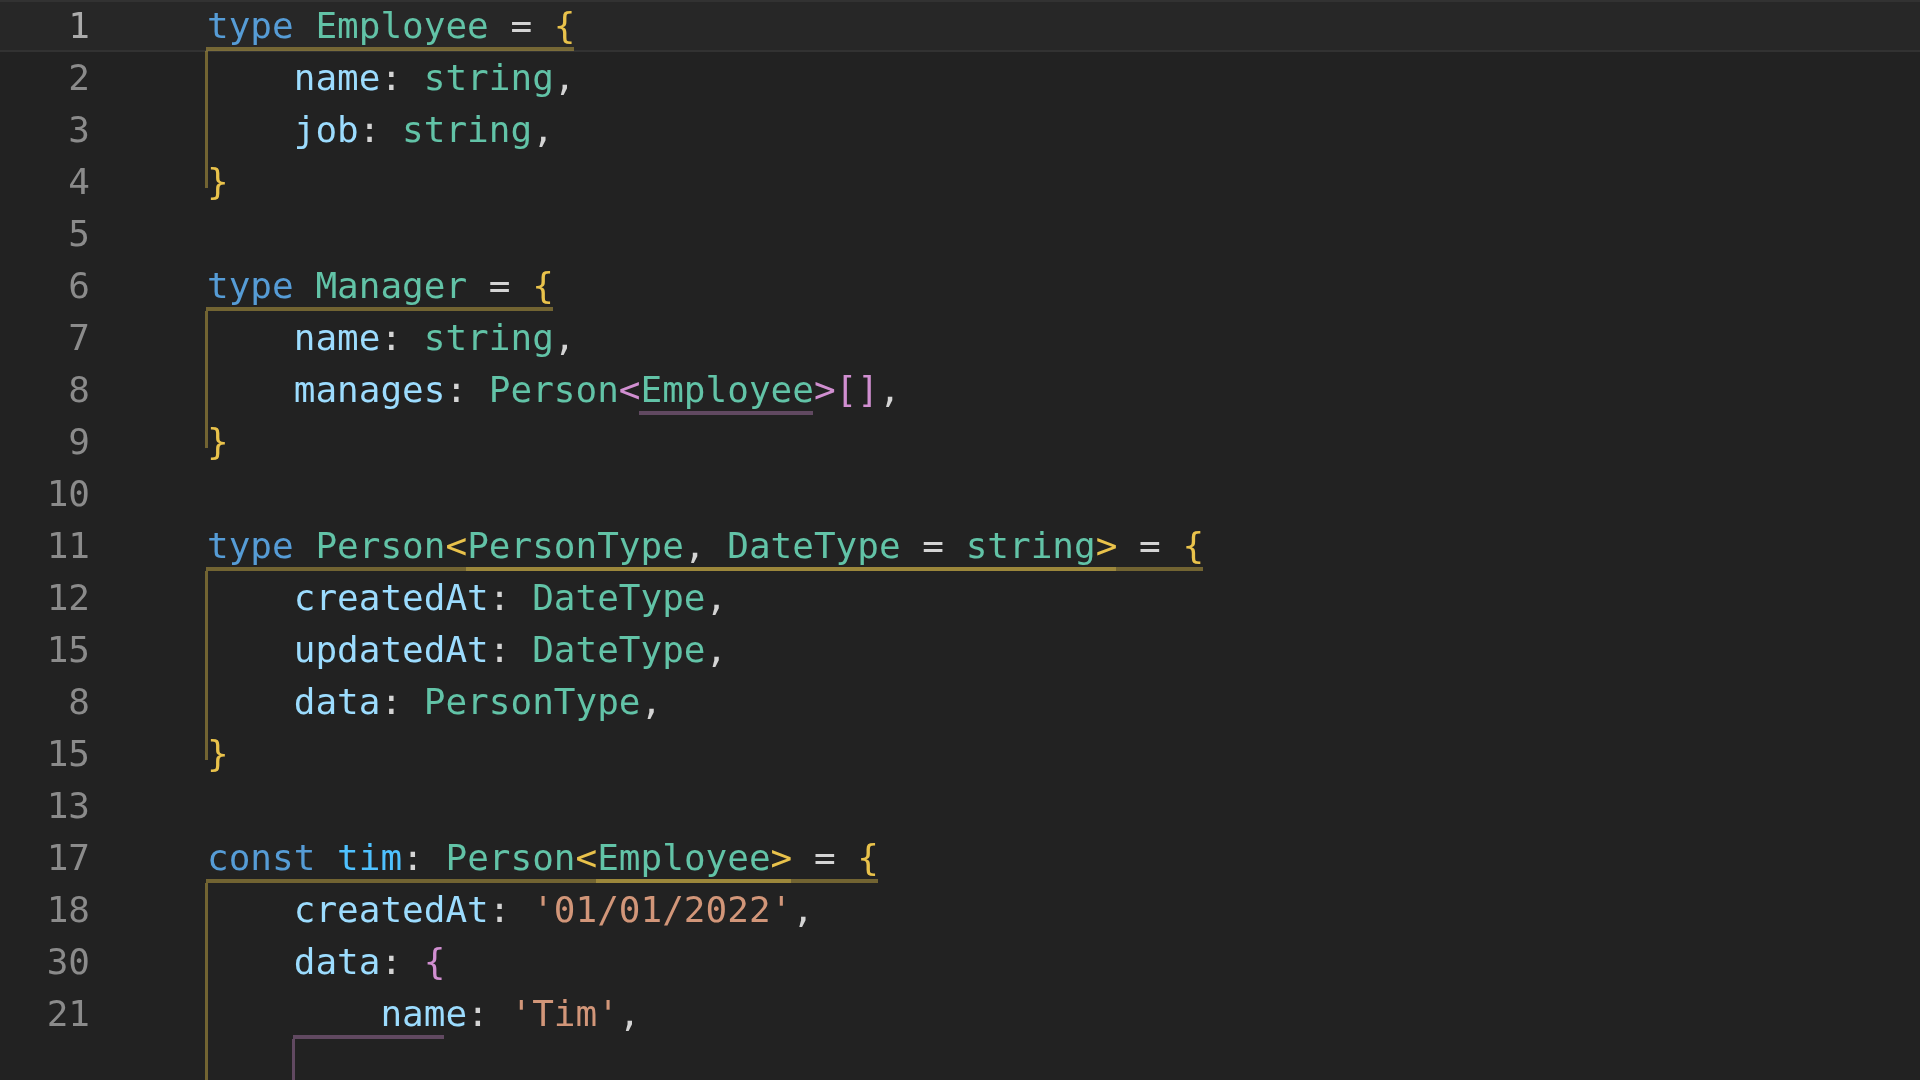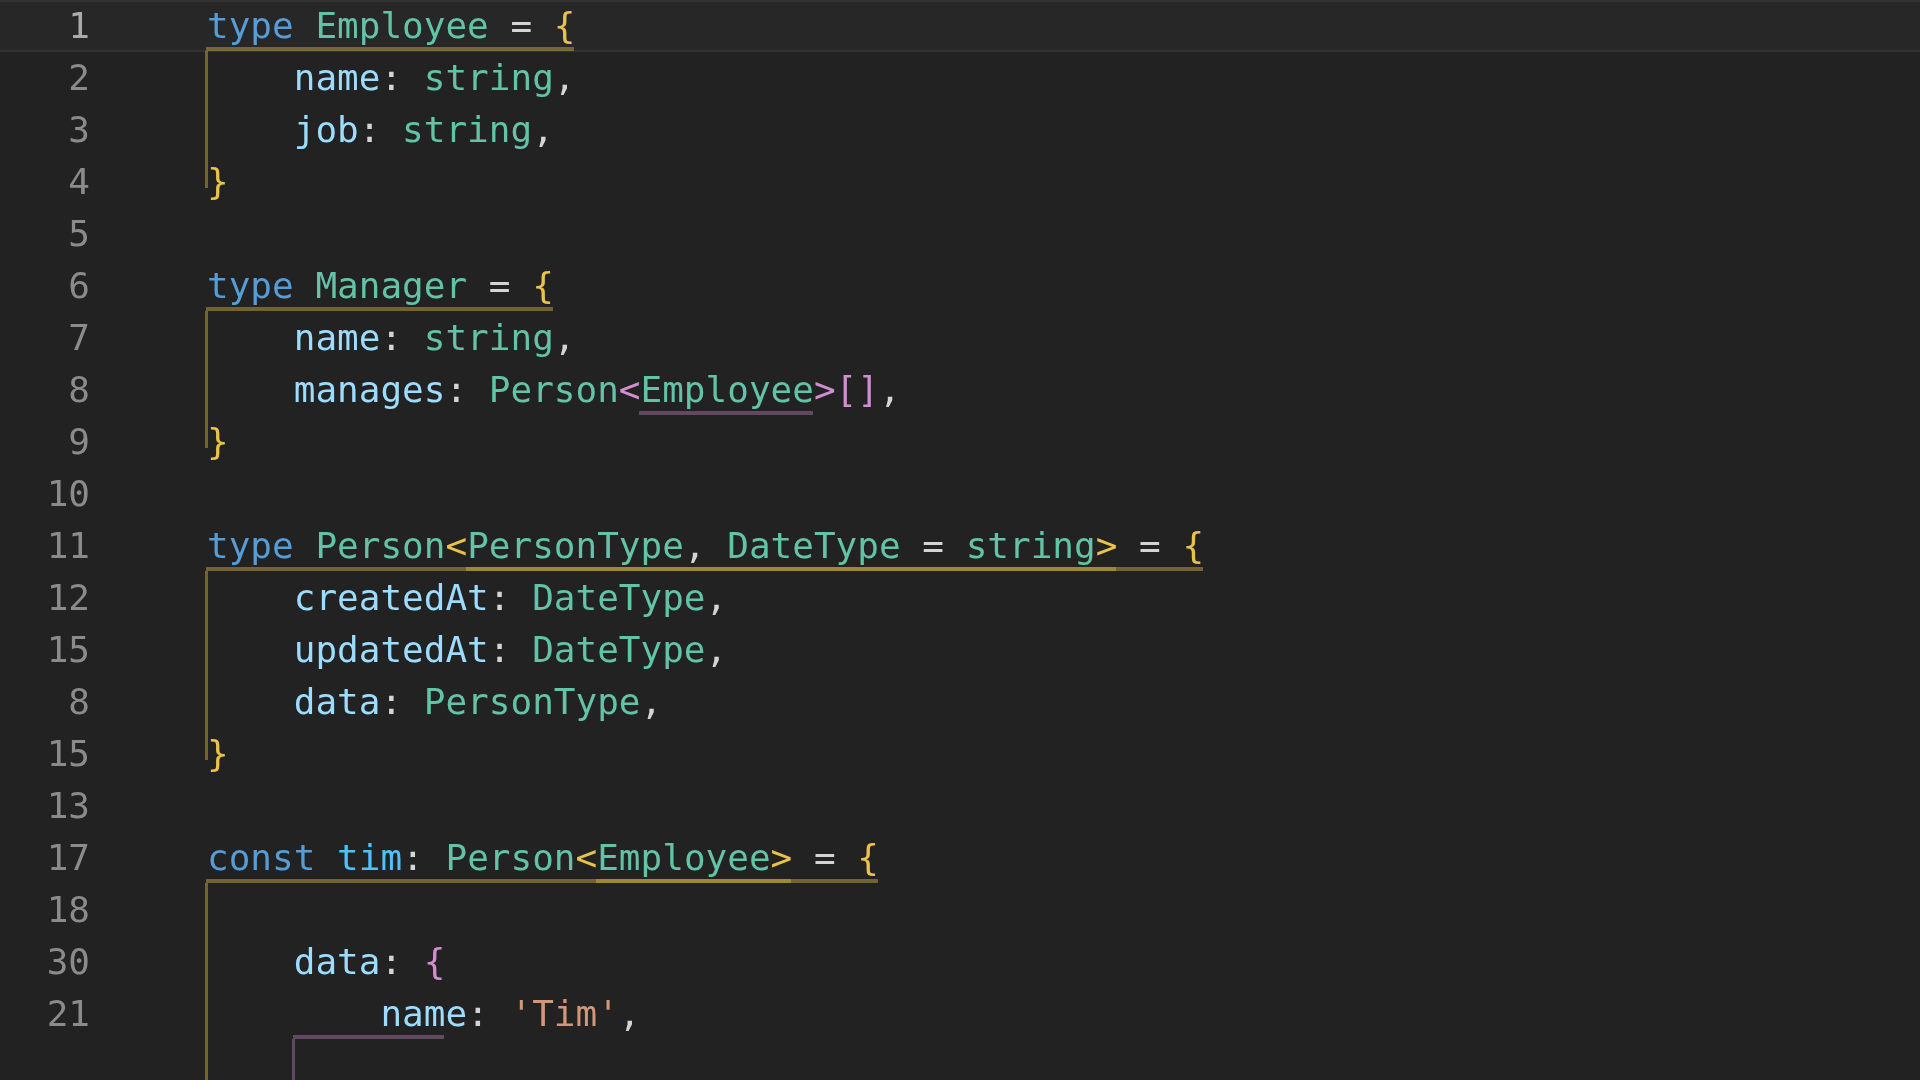--- a/index.html
+++ b/index.html
@@ -54,21 +54,21 @@
       <div class="line"><span class="num">8</span><span class="text"><span class="tok-op">    </span><span class="tok-pr">manages</span><span class="tok-op">: </span><span class="tok-ty">Person</span><span class="tok-b2">&lt;</span><span class="tok-ty">Employee</span><span class="tok-b2">&gt;[]</span><span class="tok-op">,</span></span></div>
       <div class="line"><span class="num">9</span><span class="text"><span class="tok-b1">}</span></span></div>
       <div class="line"><span class="num">10</span><span class="text"></span></div>
       <div class="line"><span class="num">11</span><span class="text"><span class="tok-kw">type</span><span class="tok-op"> </span><span class="tok-ty">Person</span><span class="tok-b1">&lt;</span><span class="tok-ty">PersonType</span><span class="tok-op">, </span><span class="tok-ty">DateType</span><span class="tok-op"> = </span><span class="tok-ty">string</span><span class="tok-b1">&gt;</span><span class="tok-op"> = </span><span class="tok-b1">{</span></span></div>
       <div class="line"><span class="num">12</span><span class="text"><span class="tok-op">    </span><span class="tok-pr">createdAt</span><span class="tok-op">: </span><span class="tok-ty">DateType</span><span class="tok-op">,</span></span></div>
       <div class="line"><span class="num">15</span><span class="text"><span class="tok-op">    </span><span class="tok-pr">updatedAt</span><span class="tok-op">: </span><span class="tok-ty">DateType</span><span class="tok-op">,</span></span></div>
       <div class="line"><span class="num">8</span><span class="text"><span class="tok-op">    </span><span class="tok-pr">data</span><span class="tok-op">: </span><span class="tok-ty">PersonType</span><span class="tok-op">,</span></span></div>
       <div class="line"><span class="num">15</span><span class="text"><span class="tok-b1">}</span></span></div>
       <div class="line"><span class="num">13</span><span class="text"></span></div>
       <div class="line"><span class="num">17</span><span class="text"><span class="tok-kw">const</span><span class="tok-op"> </span><span class="tok-cv">tim</span><span class="tok-op">: </span><span class="tok-ty">Person</span><span class="tok-b1">&lt;</span><span class="tok-ty">Employee</span><span class="tok-b1">&gt;</span><span class="tok-op"> = </span><span class="tok-b1">{</span></span></div>
-      <div class="line"><span class="num">18</span></div>
+      <div class="line"><span class="num">18</span><span class="text"><span class="tok-op">    </span><span class="tok-pr">createdAt</span><span class="tok-op">: </span><span class="tok-str">'01/01/2022'</span><span class="tok-op">,</span></span></div>
       <div class="line"><span class="num">30</span><span class="text"><span class="tok-op">    </span><span class="tok-pr">data</span><span class="tok-op">: </span><span class="tok-b2">{</span></span></div>
       <div class="line"><span class="num">21</span><span class="text"><span class="tok-op">        </span><span class="tok-pr">name</span><span class="tok-op">: </span><span class="tok-str">'Tim'</span><span class="tok-op">,</span></span></div>
     </div>
   <div id="guides">
       <div class="guide h gold" style="left: calc(0ch + 206px); width: calc(17ch); top: 47px;"></div>
       <div class="guide v gold" style="left: calc(0ch + 205px); top: 51px; height: 137px;"></div>
       <div class="guide h gold" style="left: calc(0ch + 206px); width: calc(16ch); top: 307px;"></div>
       <div class="guide v gold" style="left: calc(0ch + 205px); top: 311px; height: 137px;"></div>
       <div class="guide h gold" style="left: calc(0ch + 206px); width: calc(46ch); top: 567px;"></div>
       <div class="guide h gold" style="left: calc(12ch + 206px); width: calc(30ch); top: 567px;"></div>

